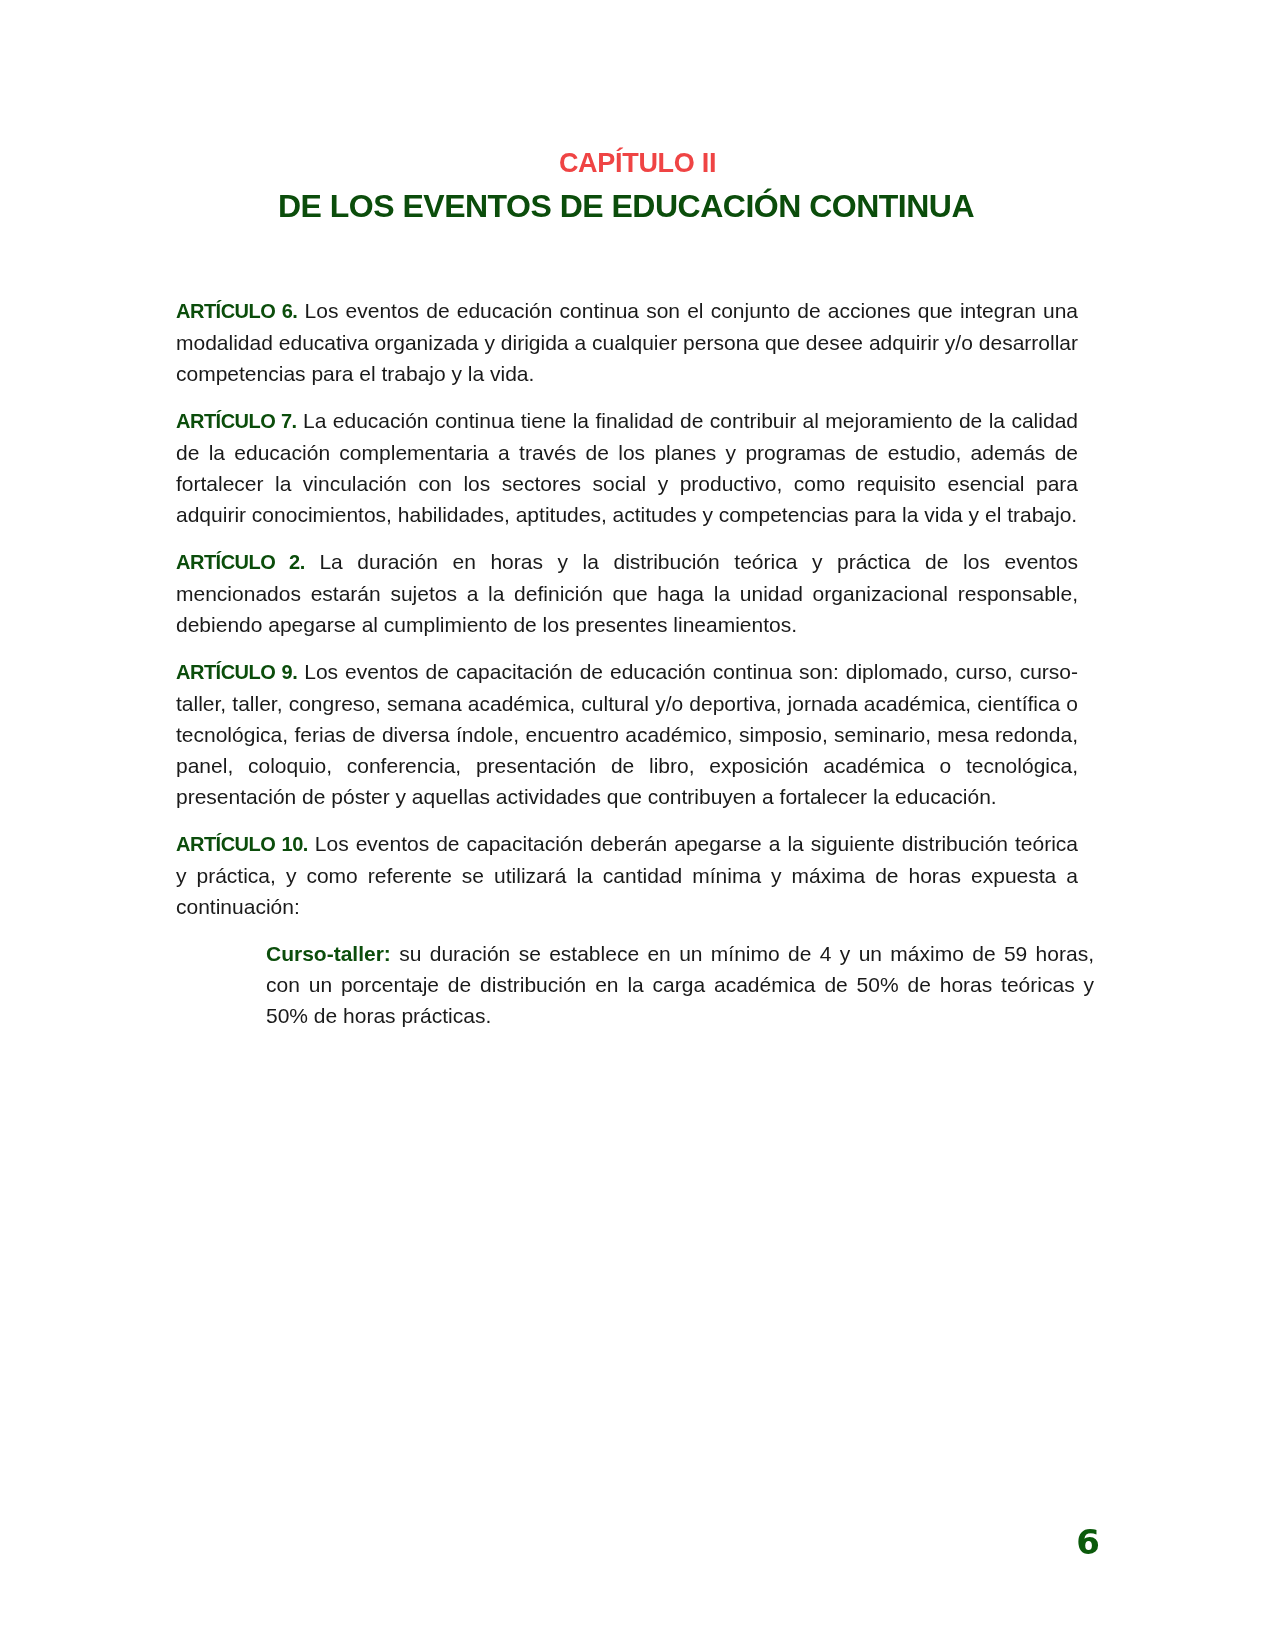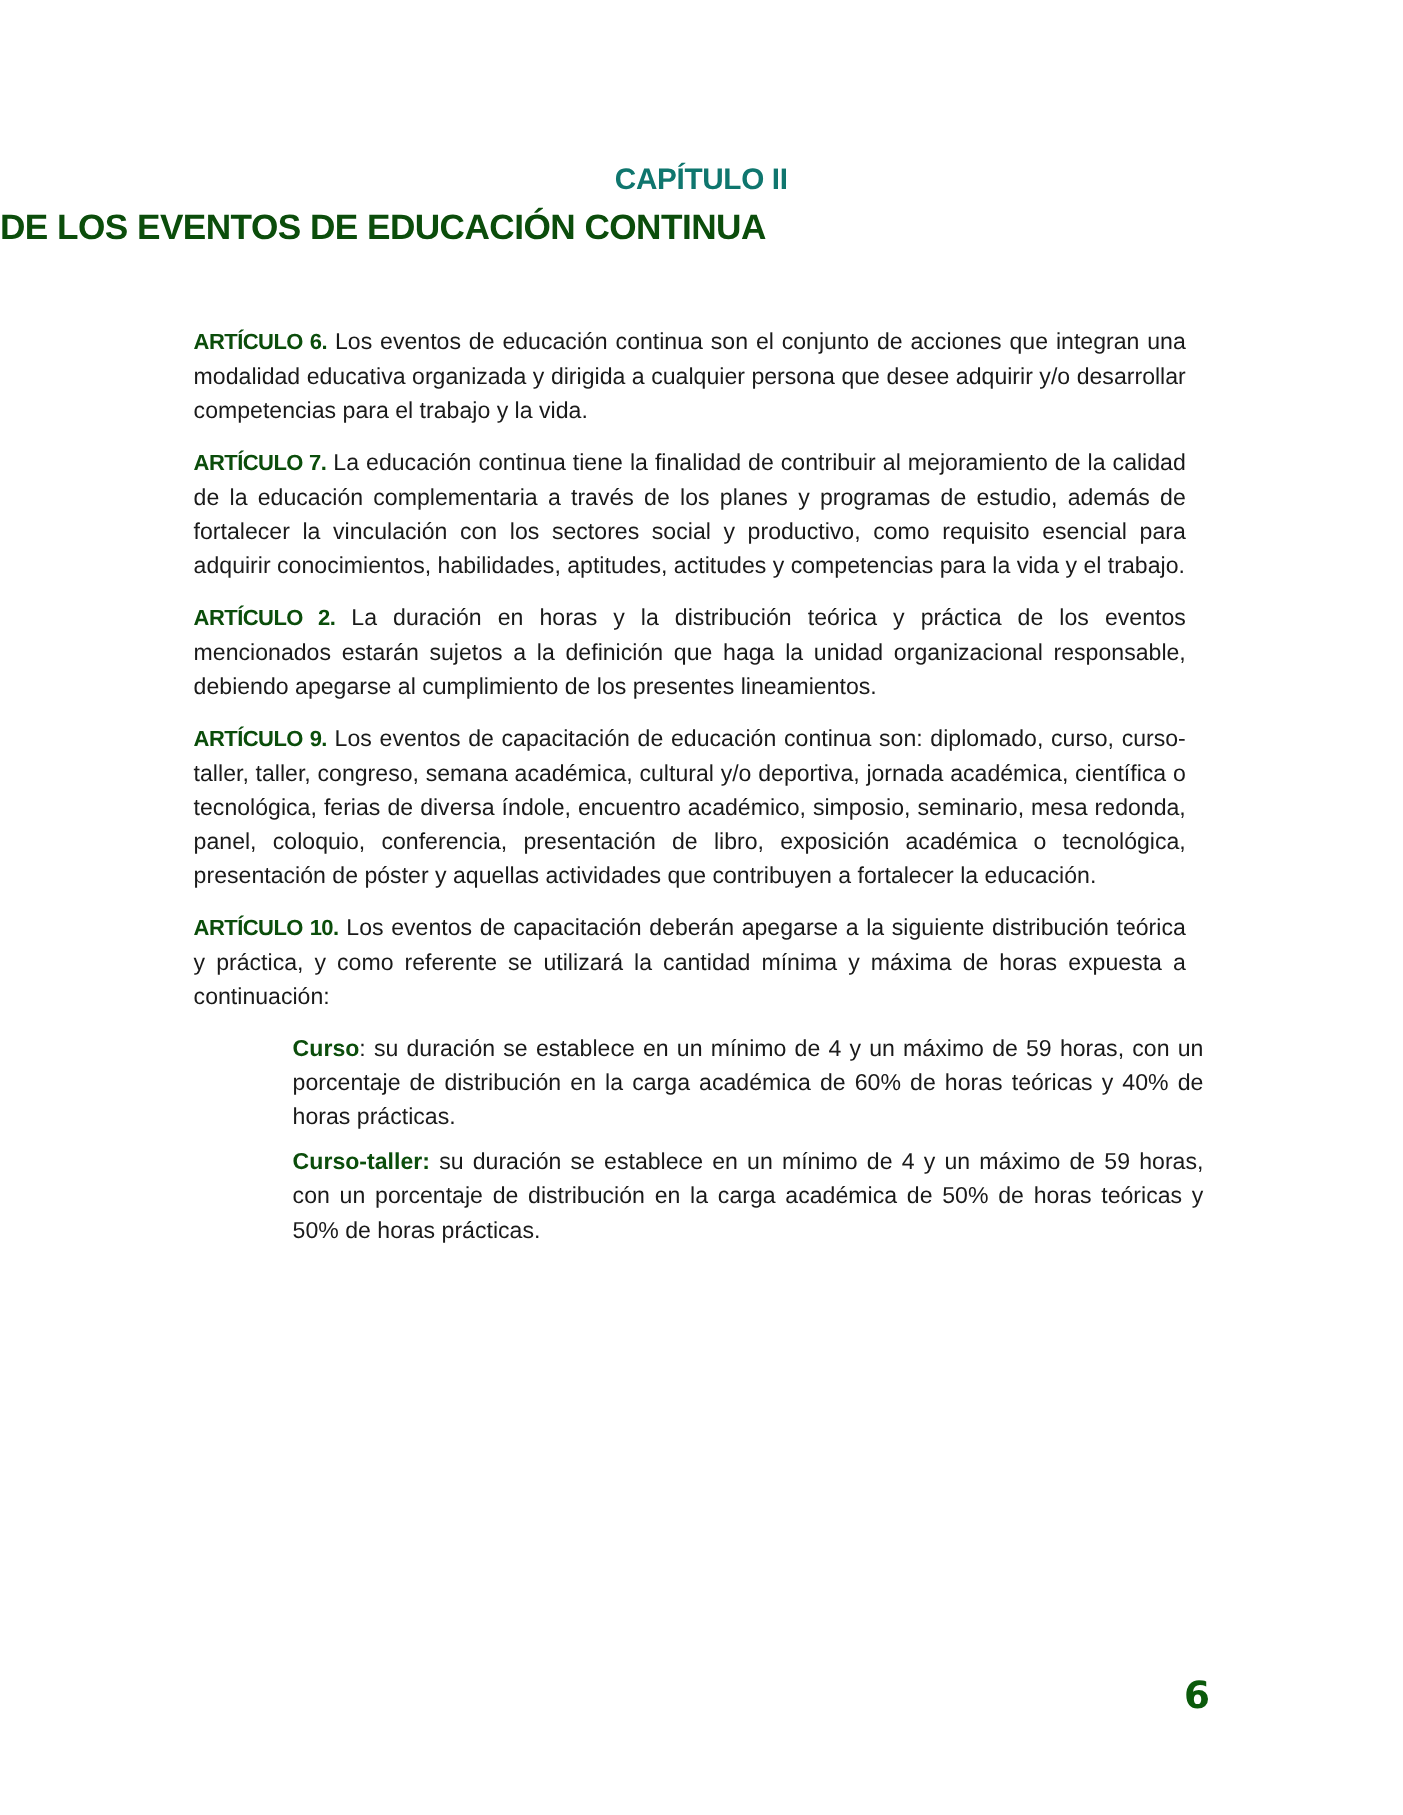--- a/index.html
+++ b/index.html
@@ -1,26 +1,26 @@
 <!DOCTYPE html>
 <html><head>
   <meta charset="utf-8">
   <style>
     html, body { margin: 0; padding: 0; background: #ffffff; }
     body { width: 1275px; height: 1650px; position: relative; overflow: hidden; }
     .page { position: absolute; left: 0; top: 0; width: 1275px; height: 1650px; background: #fff; }
     .chapter-label {
       position: absolute; top: 148px; left: 0; width: 1275px; text-align: center;
       font-family: "Liberation Sans", sans-serif; font-weight: bold; font-size: 27px;
-      color: #0f766e; letter-spacing: -0.3px;
+      color: #ef4444; letter-spacing: -0.3px;
     }
     .chapter-title {
-      position: absolute; top: 188px; left: 0; width: 1182px; 
+      position: absolute; top: 188px; left: 0; width: 1182px; text-align: center;
       font-family: "Liberation Sans", sans-serif; font-weight: bold; font-size: 32px;
-      color: #0b4d0b; letter-spacing: -0.5px;
+      color: #0b4d0b; letter-spacing: -0.5px; padding-left: 35px;
     }
     .body {
       position: absolute; left: 176px; top: 295px; width: 918px;
       font-family: "Liberation Sans", sans-serif; font-size: 21px; line-height: 31px;
       color: #1a1a1a; text-align: justify;
     }
     .article { margin: 0 16px 16px 0; }
     .art-label {
       font-family: "Liberation Sans", sans-serif; font-weight: bold; color: #0b4d0b;
       font-size: 20px; letter-spacing: -0.5px;
@@ -41,19 +41,18 @@
   <div class="chapter-title">DE LOS EVENTOS DE EDUCACIÓN CONTINUA</div>
 
   <div class="body">
     <p class="article"><span class="art-label">ARTÍCULO 6.</span><span> Los eventos de educación continua son el conjunto de acciones que integran una modalidad educativa organizada y dirigida a cualquier persona que desee adquirir y/o desarrollar competencias para el trabajo y la vida.</span></p>
     <p class="article"><span class="art-label">ARTÍCULO 7.</span><span> La educación continua tiene la finalidad de contribuir al mejoramiento de la calidad de la educación complementaria a través de los planes y programas de estudio, además de fortalecer la vinculación con los sectores social y productivo, como requisito esencial para adquirir conocimientos, habilidades, aptitudes, actitudes y competencias para la vida y el trabajo.</span></p>
     <p class="article"><span class="art-label">ARTÍCULO 2.</span><span> La duración en horas y la distribución teórica y práctica de los eventos mencionados estarán sujetos a la definición que haga la unidad organizacional responsable, debiendo apegarse al cumplimiento de los presentes lineamientos.</span></p>
     <p class="article"><span class="art-label">ARTÍCULO 9.</span><span> Los eventos de capacitación de educación continua son: diplomado, curso, curso-taller, taller, congreso, semana académica, cultural y/o deportiva, jornada académica, científica o tecnológica, ferias de diversa índole, encuentro académico, simposio, seminario, mesa redonda, panel, coloquio, conferencia, presentación de libro, exposición académica o tecnológica, presentación de póster y aquellas actividades que contribuyen a fortalecer la educación.</span></p>
     <p class="article" style="margin-bottom:0"><span class="art-label">ARTÍCULO 10.</span><span> Los eventos de capacitación deberán apegarse a la siguiente distribución teórica y práctica, y como referente se utilizará la cantidad mínima y máxima de horas expuesta a continuación:</span></p>
 
     <div class="subitems">
-      <p class="subitem"><span class="sub-label">Curso</span><span>: su duración se establece en un mínimo de 4 y un máximo de 59 horas, con un porcentaje de distribución en la carga académica de 60% de horas teóricas y 40% de horas prácticas.</span></p>
       <p class="subitem"><span class="sub-label">Curso-taller:</span><span> su duración se establece en un mínimo de 4 y un máximo de 59 horas, con un porcentaje de distribución en la carga académica de 50% de horas teóricas y 50% de horas prácticas.</span></p>
     </div>
   </div>
 
   <div class="page-number">6</div>
 </div>
 
 </body></html>

